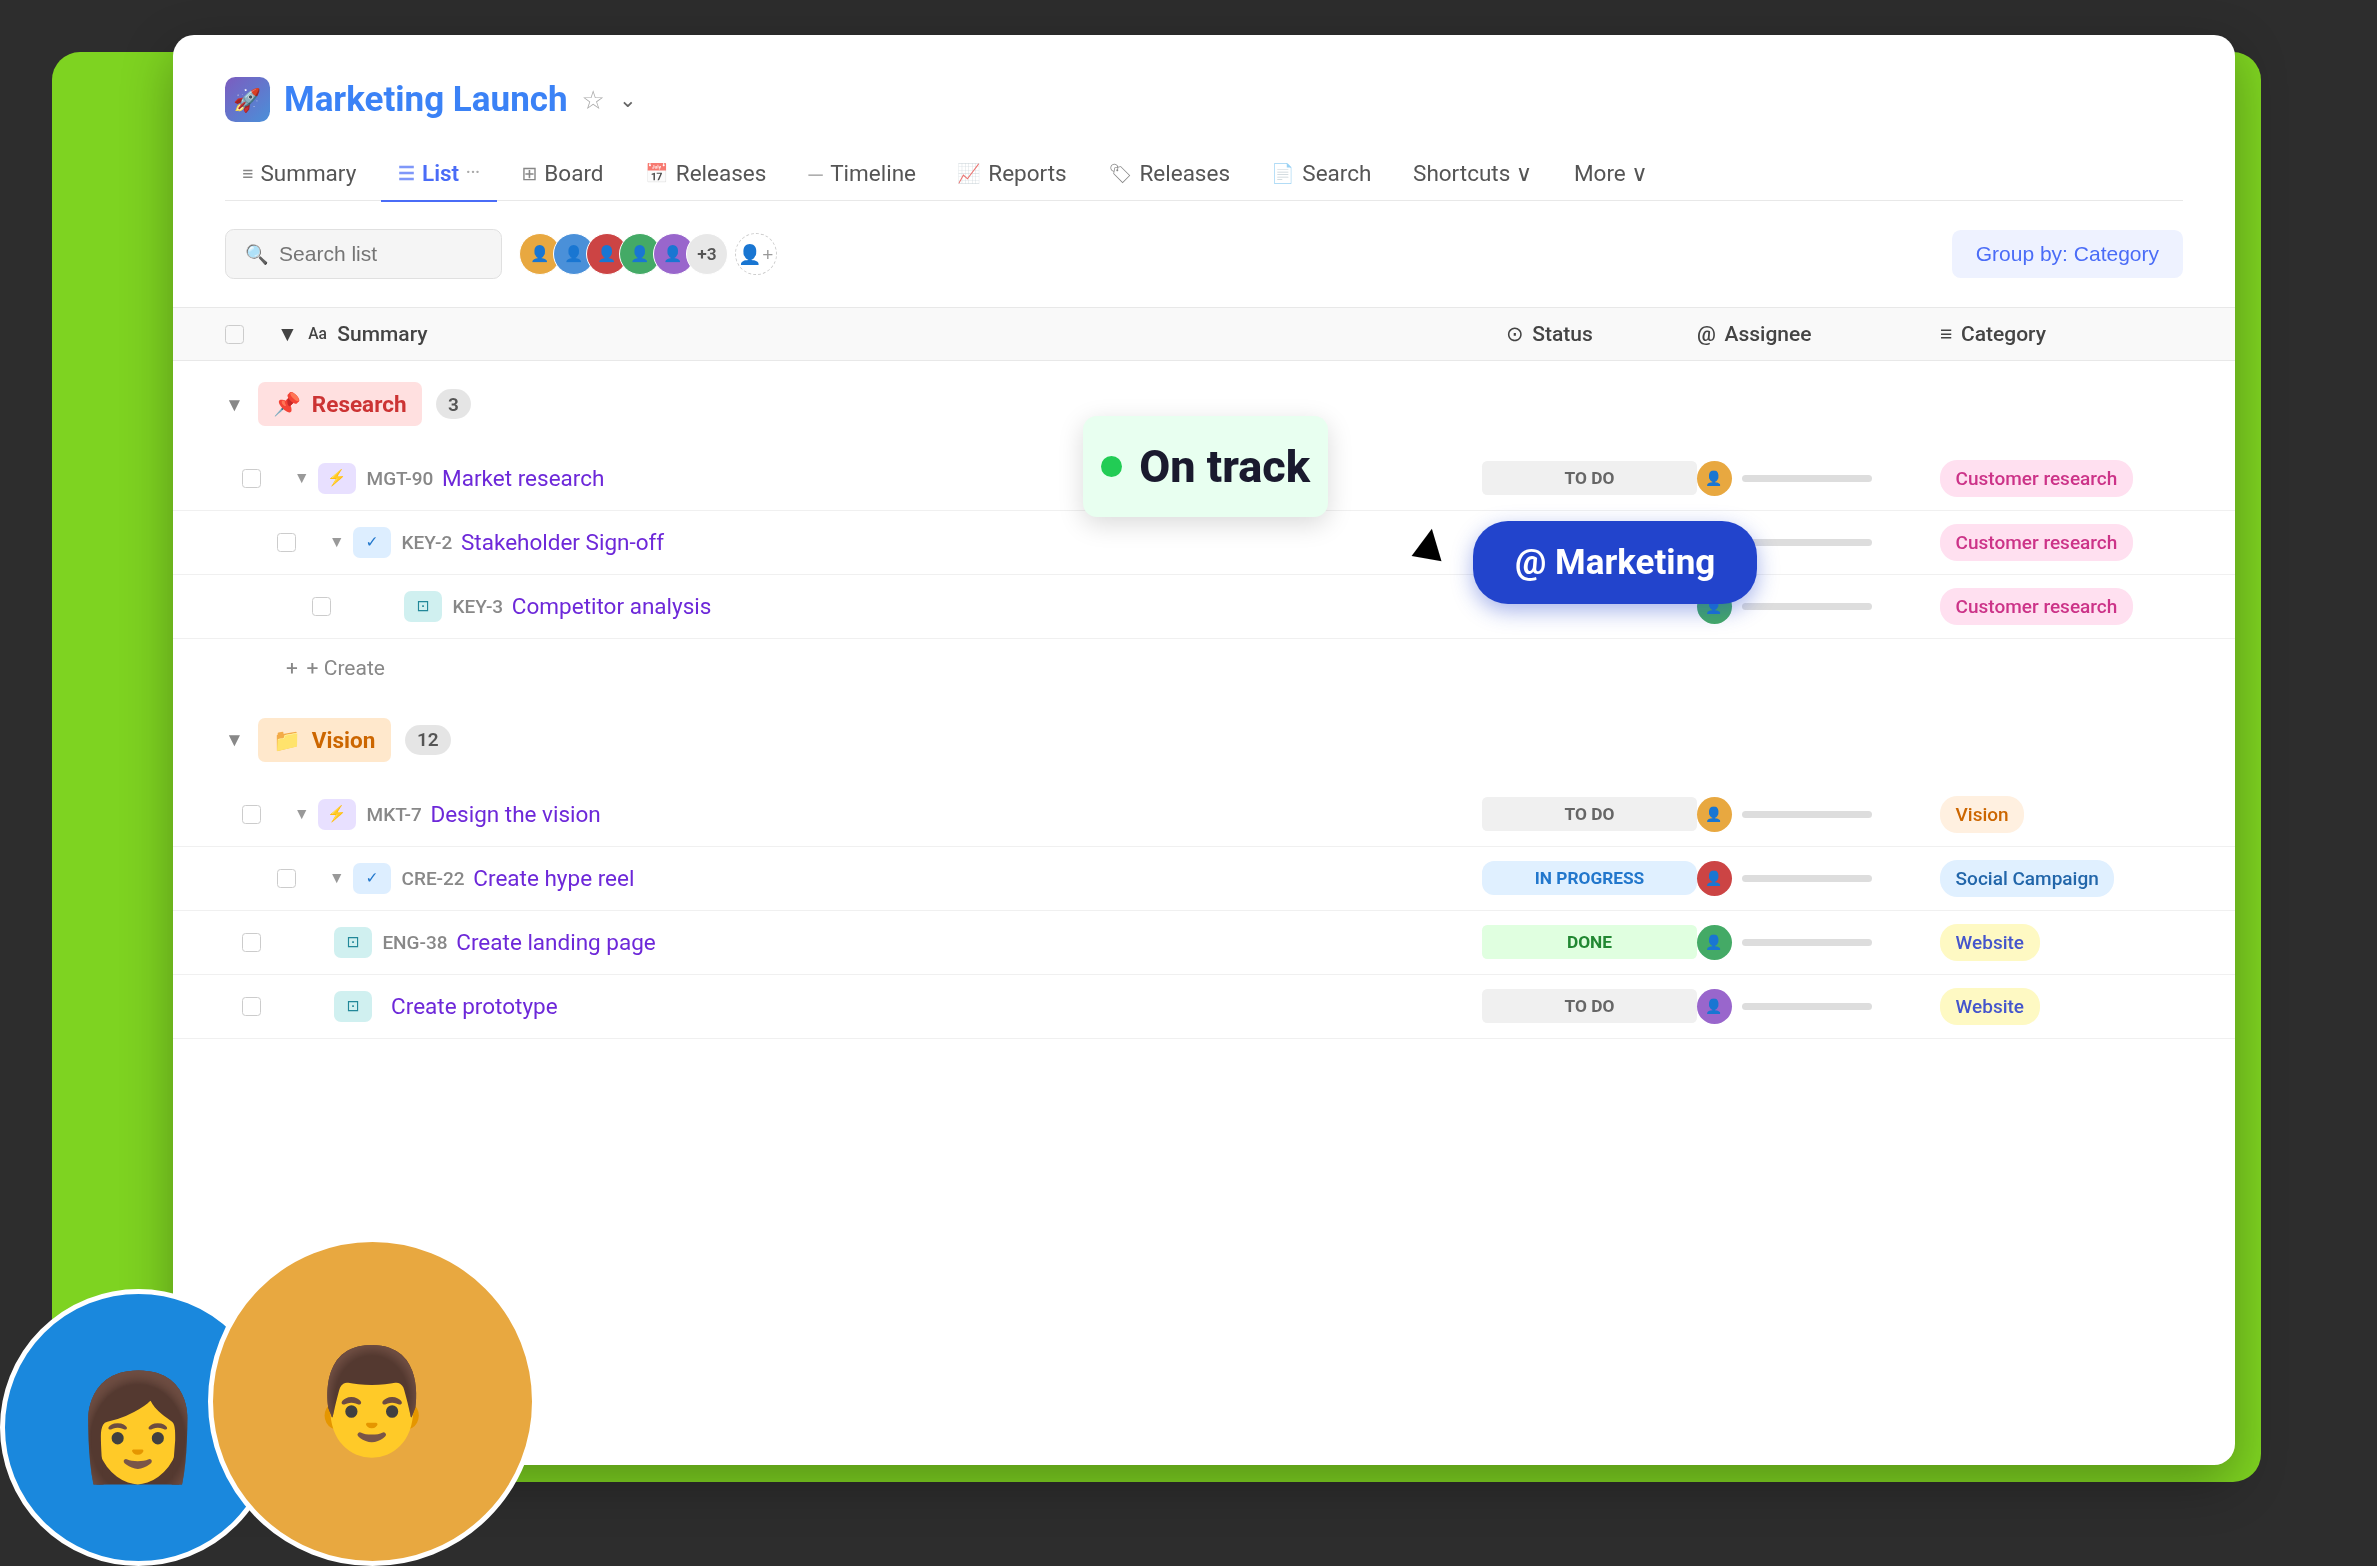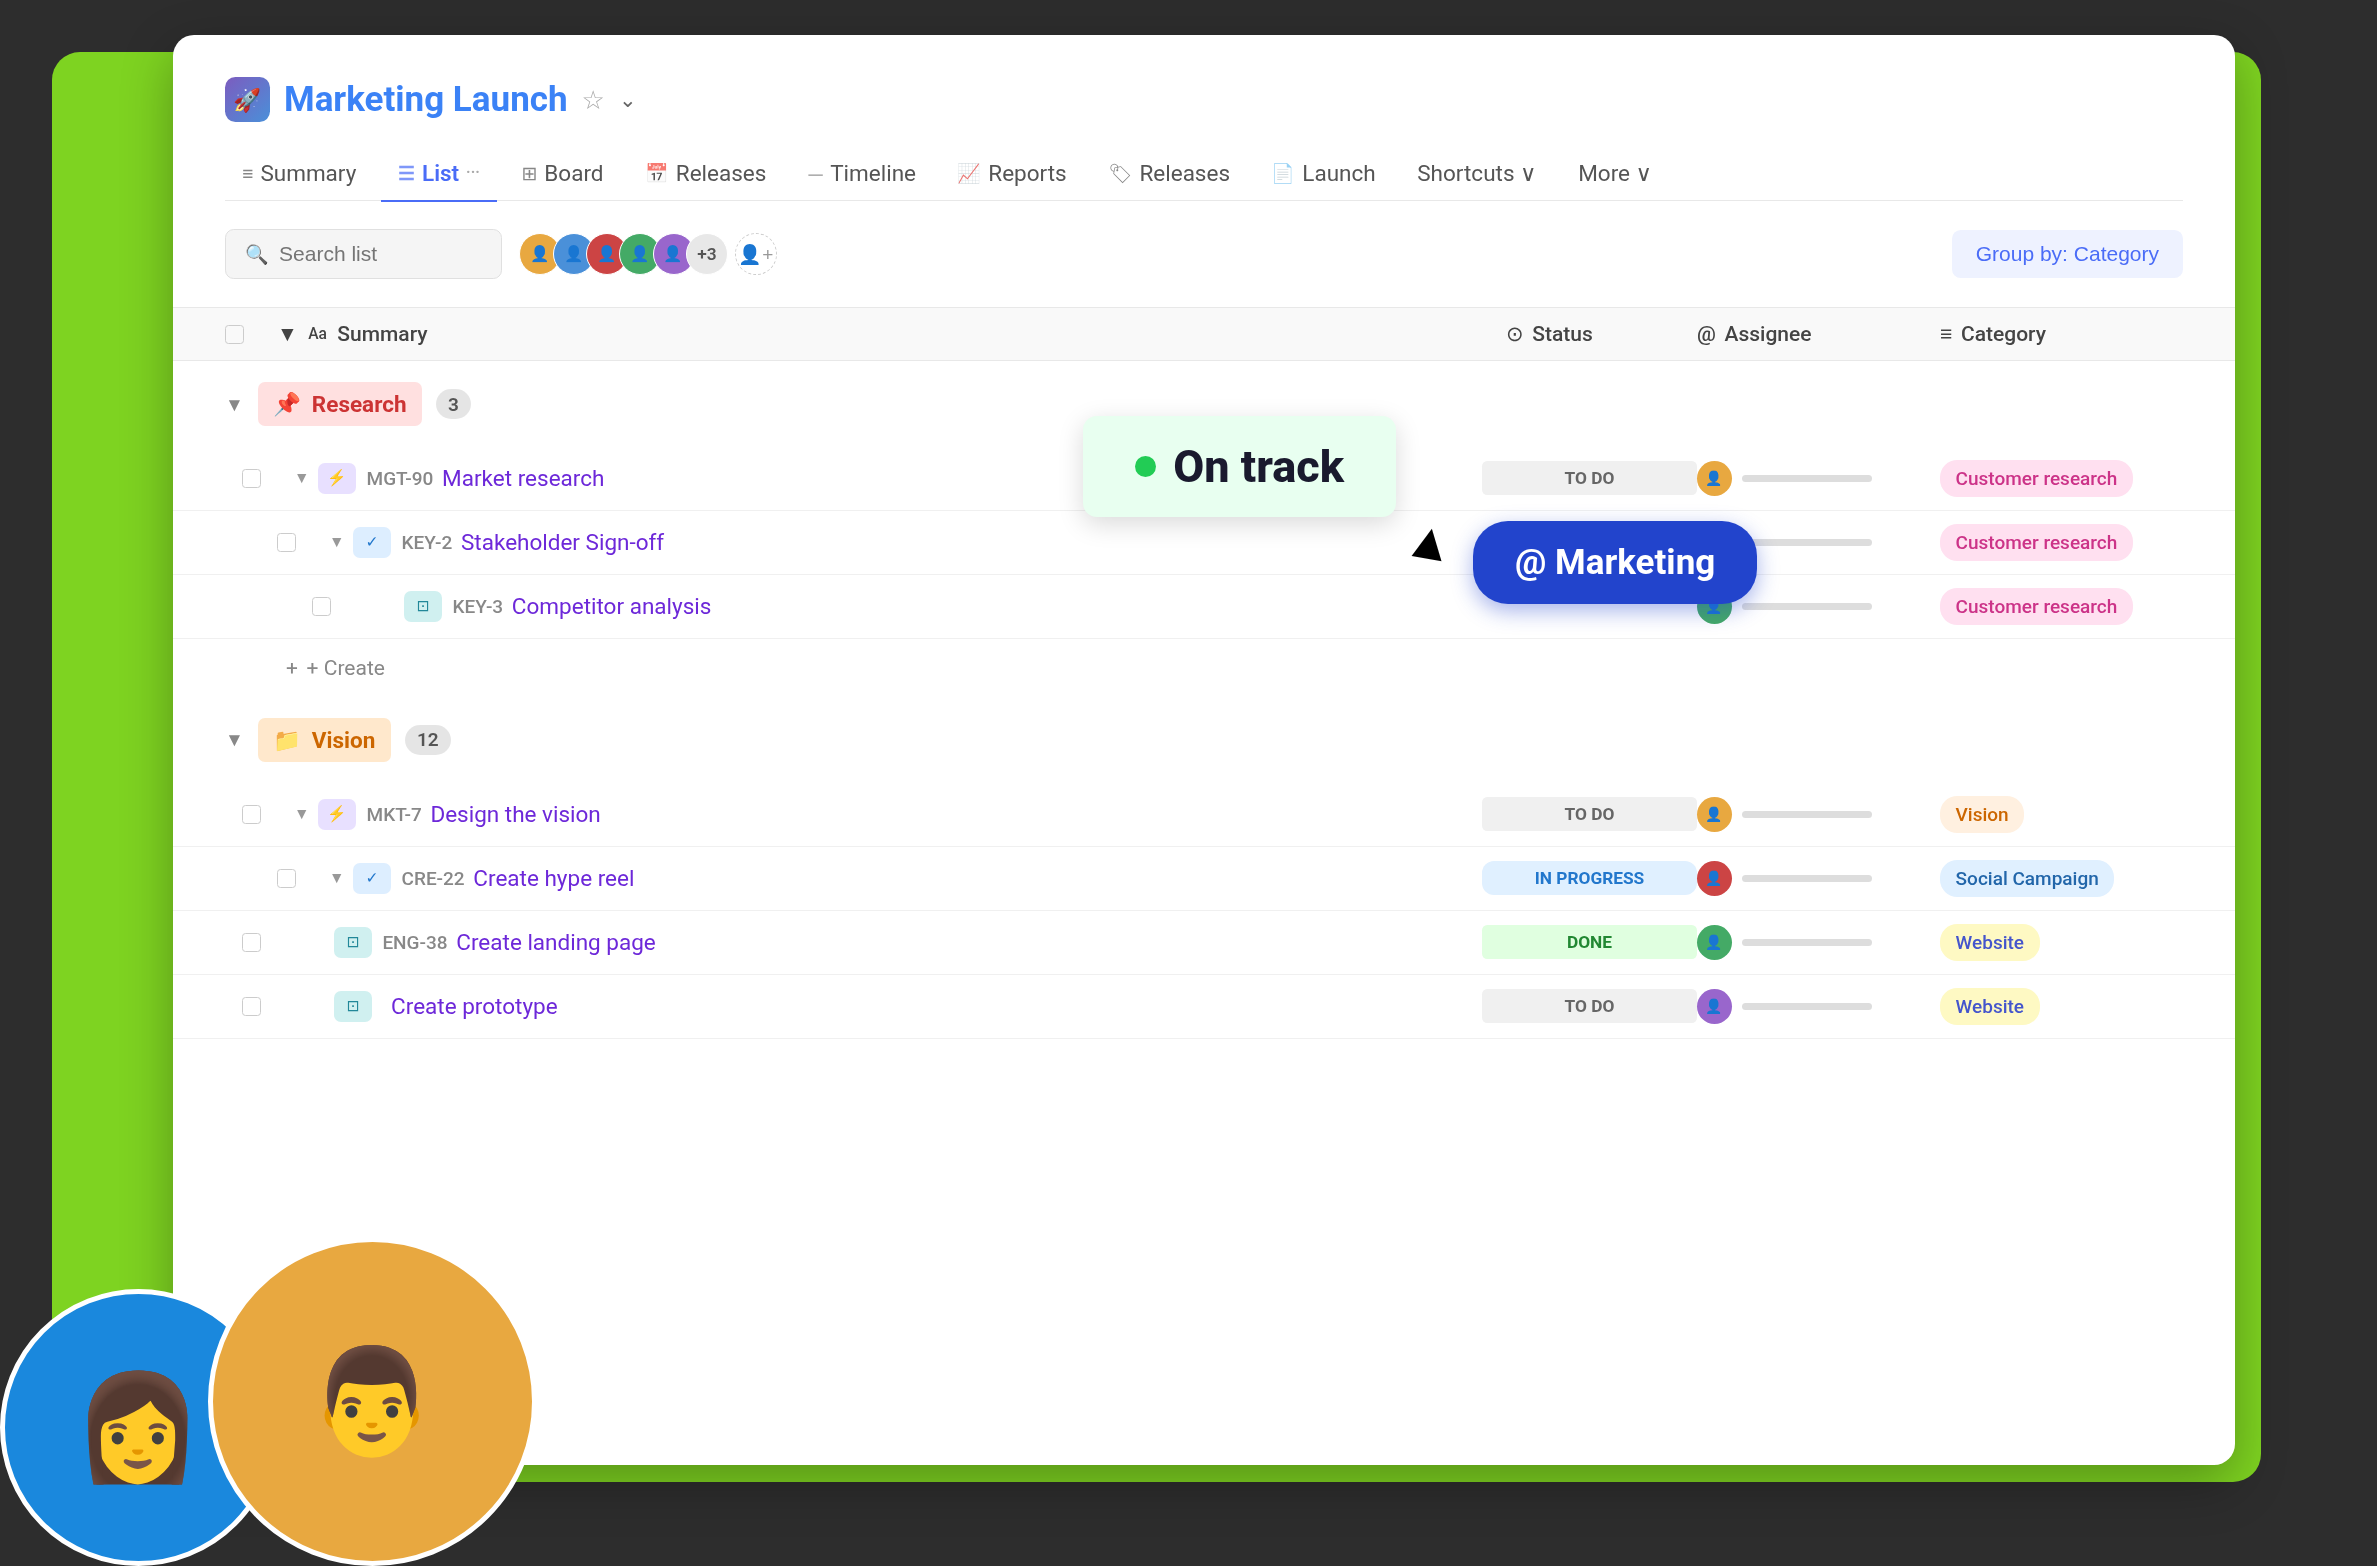--- a/index.html
+++ b/index.html
@@ -447,21 +447,21 @@
       gap: 8.7px;
     }
 
     
     .tooltip-ontrack {
       position: absolute;
       top: 416px;
       left: 1083px;
       background: #e8fff0;
       border-radius: 14px;
-      padding: 24px 52px;
+      padding: 24px 18px;
       display: flex;
       align-items: center;
       gap: 17.3px;
       box-shadow: 0 7px 26px rgba(0,0,0,0.15);
       z-index: 100;
     }
 
     .tooltip-dot {
       width: 21px;
       height: 21px;
@@ -575,21 +575,21 @@
       <div class="nav-tab">
         <span class="tab-icon">📈</span>
         <span>Reports</span>
       </div>
       <div class="nav-tab">
         <span class="tab-icon">🏷</span>
         <span>Releases</span>
       </div>
       <div class="nav-tab">
         <span class="tab-icon">📄</span>
-        <span>Launch</span>
+        <span>Search</span>
       </div>
       <div class="nav-tab">
         <span>Shortcuts ∨</span>
       </div>
       <div class="nav-tab">
         <span>More ∨</span>
       </div>
     </nav>
   </div>
 

